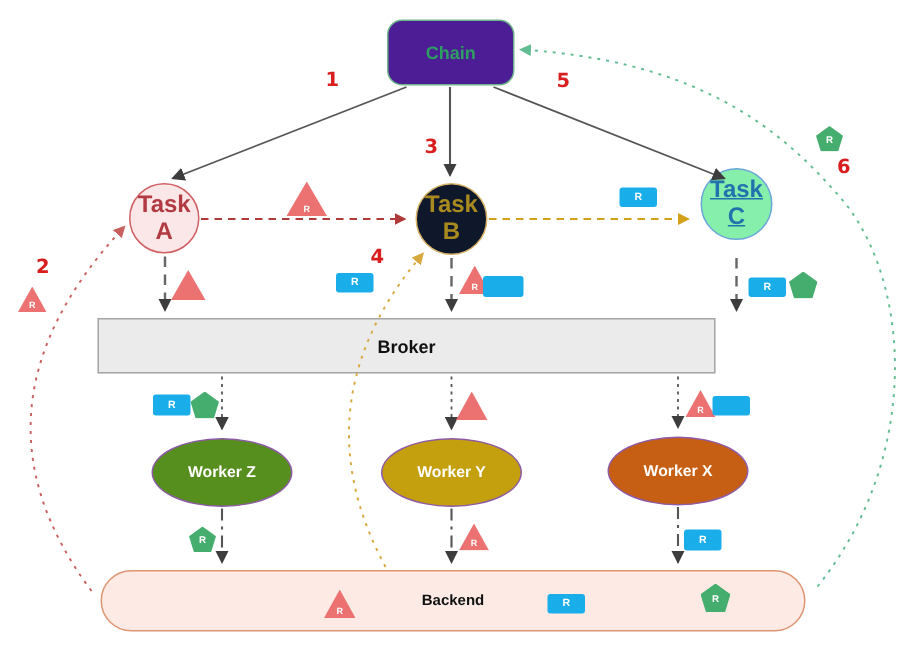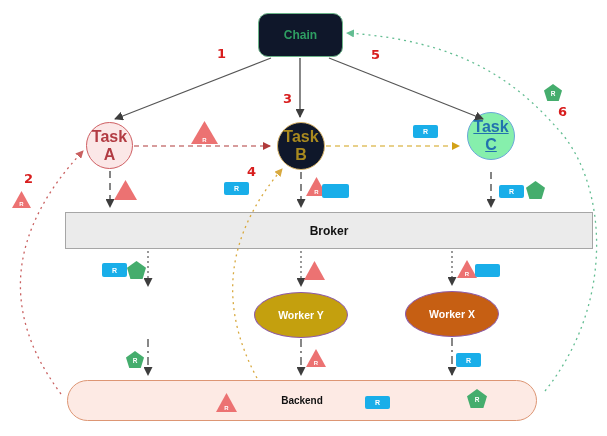--- a/index.html
+++ b/index.html
@@ -6,29 +6,29 @@
   .canvas{
     position:relative;width:607px;height:436px;background:#ffffff;
     font-family:"Liberation Sans",sans-serif;overflow:hidden;
   }
   .layer{position:absolute;left:0;top:0;width:607px;height:436px;}
   .node{
     position:absolute;box-sizing:border-box;display:flex;align-items:center;
     justify-content:center;font-weight:bold;z-index:2;text-align:center;
   }
   .chain{left:258px;top:13px;width:85px;height:44px;border-radius:10px;
-    background:#0f172a;border:1.5px solid #6cb589;color:#2e9e62;font-size:12px;}
+    background:#4c1d95;border:1.5px solid #6cb589;color:#2e9e62;font-size:12px;}
   .task{border-radius:50%;font-size:16px;}
   .task-a{left:86px;top:122px;width:47px;height:47px;background:#fbe7e7;
     border:1.3px solid #cf5f63;color:#b23b43;}
   .task-b{left:277px;top:122px;width:48px;height:48px;background:#0f172a;
     border:1.3px solid #d7b46a;color:#a98a1f;}
   .task-c{left:467px;top:112px;width:48px;height:48px;background:#86efac;
     border:1.3px solid #6aa7d8;color:#2272ae;text-decoration:underline;}
-  .broker{left:65px;top:212px;width:528px;height:37px;background:#ebebeb;
+  .broker{left:65px;top:212px;width:412px;height:37px;background:#ebebeb;
     border:1.3px solid #a6a6a6;color:#111;font-size:12px;}
   .worker{border-radius:50%;color:#fff;font-size:10.5px;border:1.3px solid #8e5ba6;}
   .worker-z{left:101px;top:292px;width:94px;height:46px;background:#578f1e;}
   .worker-y{left:254px;top:292px;width:94px;height:46px;background:#c4a00e;}
   .worker-x{left:405px;top:291px;width:94px;height:46px;background:#c65f13;}
   .backend{left:67px;top:380px;width:470px;height:41px;border-radius:21px;
     background:#fdeae4;border:1.3px solid #dd9674;color:#111;font-size:10px;}
   .edges{z-index:3;pointer-events:none;}
   .step-label{
     position:absolute;z-index:4;color:#d81e1e;font-weight:bold;font-size:13px;
@@ -102,20 +102,21 @@
     <path d="M 257,378 Q 198,268 282,169" fill="none" stroke="#d8a93f" stroke-width="1.3" stroke-dasharray="2 4" marker-end="url(#mGoldL)"></path>
 
     <path d="M 545,391 C 618,300 606,178 556,127 C 512,77 455,40 347,33" fill="none" stroke="#63bd92" stroke-width="1.3" stroke-dasharray="2 4" marker-end="url(#mGreen)"></path>
   </svg>
 
   <div class="node chain">Chain</div>
   <div class="node task task-a">Task A</div>
   <div class="node task task-b">Task B</div>
   <div class="node task task-c">Task C</div>
   <div class="node broker">Broker</div>
+  <div class="node worker worker-z">Worker Z</div>
   <div class="node worker worker-y">Worker Y</div>
   <div class="node worker worker-x">Worker X</div>
   <div class="node backend">Backend</div>
 
   <div class="step-label" style="left:217px;top:46px;">1</div>
   <div class="step-label" style="left:24px;top:171px;">2</div>
   <div class="step-label" style="left:283px;top:91px;">3</div>
   <div class="step-label" style="left:247px;top:164px;">4</div>
   <div class="step-label" style="left:371px;top:47px;">5</div>
   <div class="step-label" style="left:558px;top:104px;">6</div>

